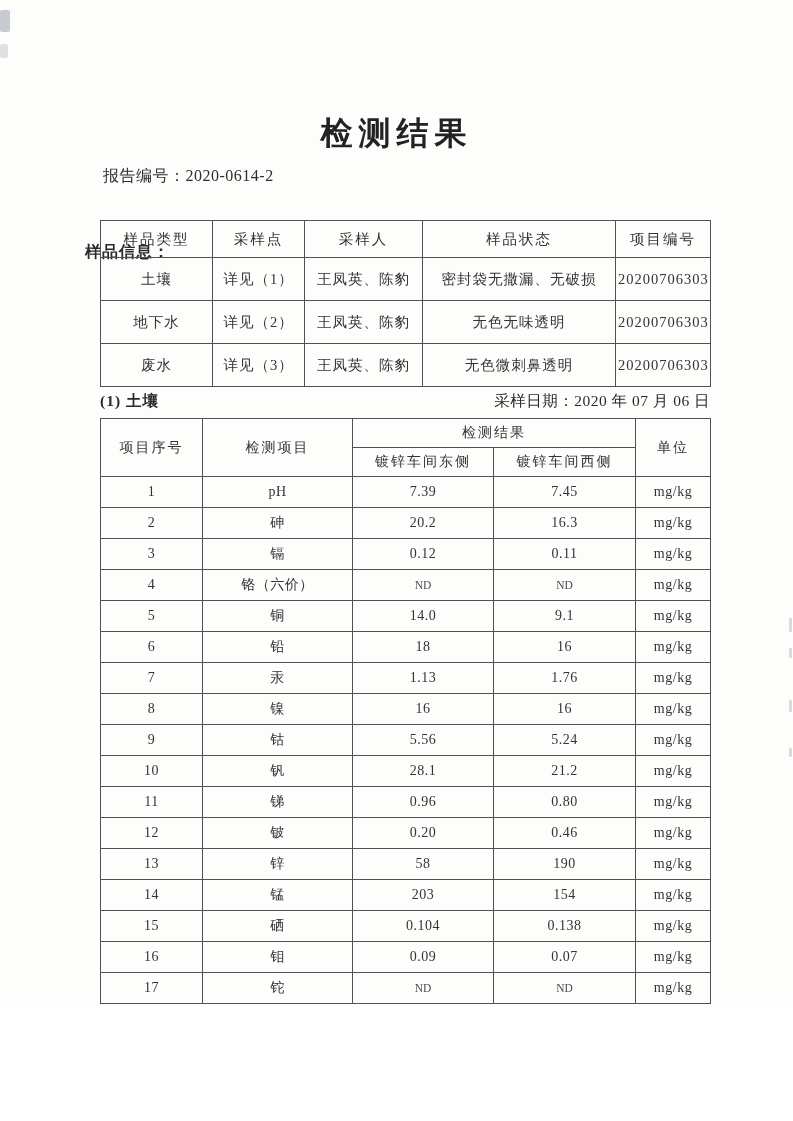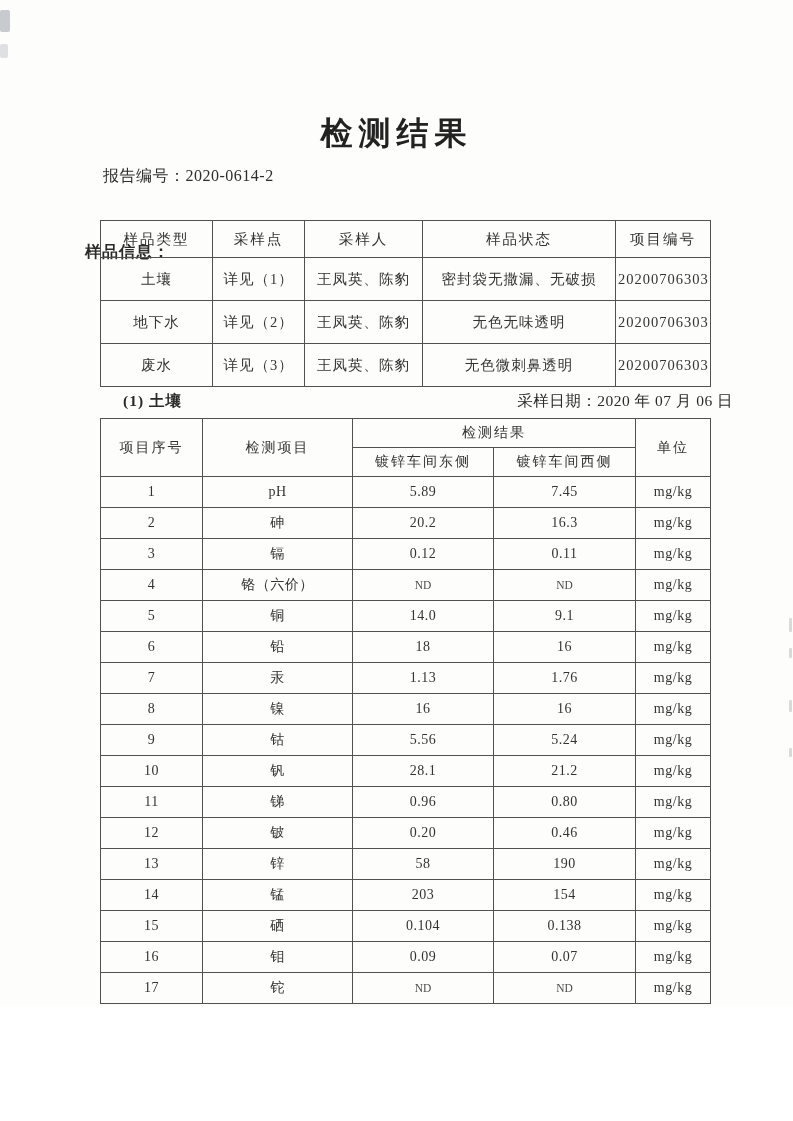--- a/index.html
+++ b/index.html
@@ -52,21 +52,21 @@
   .result-table{
     position:absolute;top:418px;left:100px;width:610px;
     font-size:14px;
   }
   .result-table thead th{height:28px;letter-spacing:2px;}
   .result-table tbody td{height:30px;letter-spacing:.5px;}
   .result-table td.nd{font-size:11.5px;color:#4a4a4a;letter-spacing:0;}
   .section-row{
     position:absolute;top:391px;left:100px;width:610px;
     display:flex;justify-content:space-between;align-items:baseline;
-    font-size:15.5px;color:#2a2a2a;margin-left:23px;
+    font-size:15.5px;color:#2a2a2a;
   }
   .section-row .sec-label{font-weight:600;letter-spacing:1px;}
   .section-row .sec-date{letter-spacing:.5px;text-align:right;}
   .page-footer{
     position:absolute;top:1036px;left:0;width:100%;
     text-align:center;font-size:13.5px;color:#8a8a8a;letter-spacing:3px;padding-left:48px;
   }
 </style>
 </head>
 <body>
@@ -150,21 +150,21 @@
       </tr>
       <tr>
         <th>镀锌车间东侧</th>
         <th>镀锌车间西侧</th>
       </tr>
     </thead>
     <tbody>
         <tr>
           <td>1</td>
           <td>pH</td>
-          <td>5.89</td>
+          <td>7.39</td>
           <td>7.45</td>
           <td>mg/kg</td>
         </tr>
         <tr>
           <td>2</td>
           <td>砷</td>
           <td>20.2</td>
           <td>16.3</td>
           <td>mg/kg</td>
         </tr>

